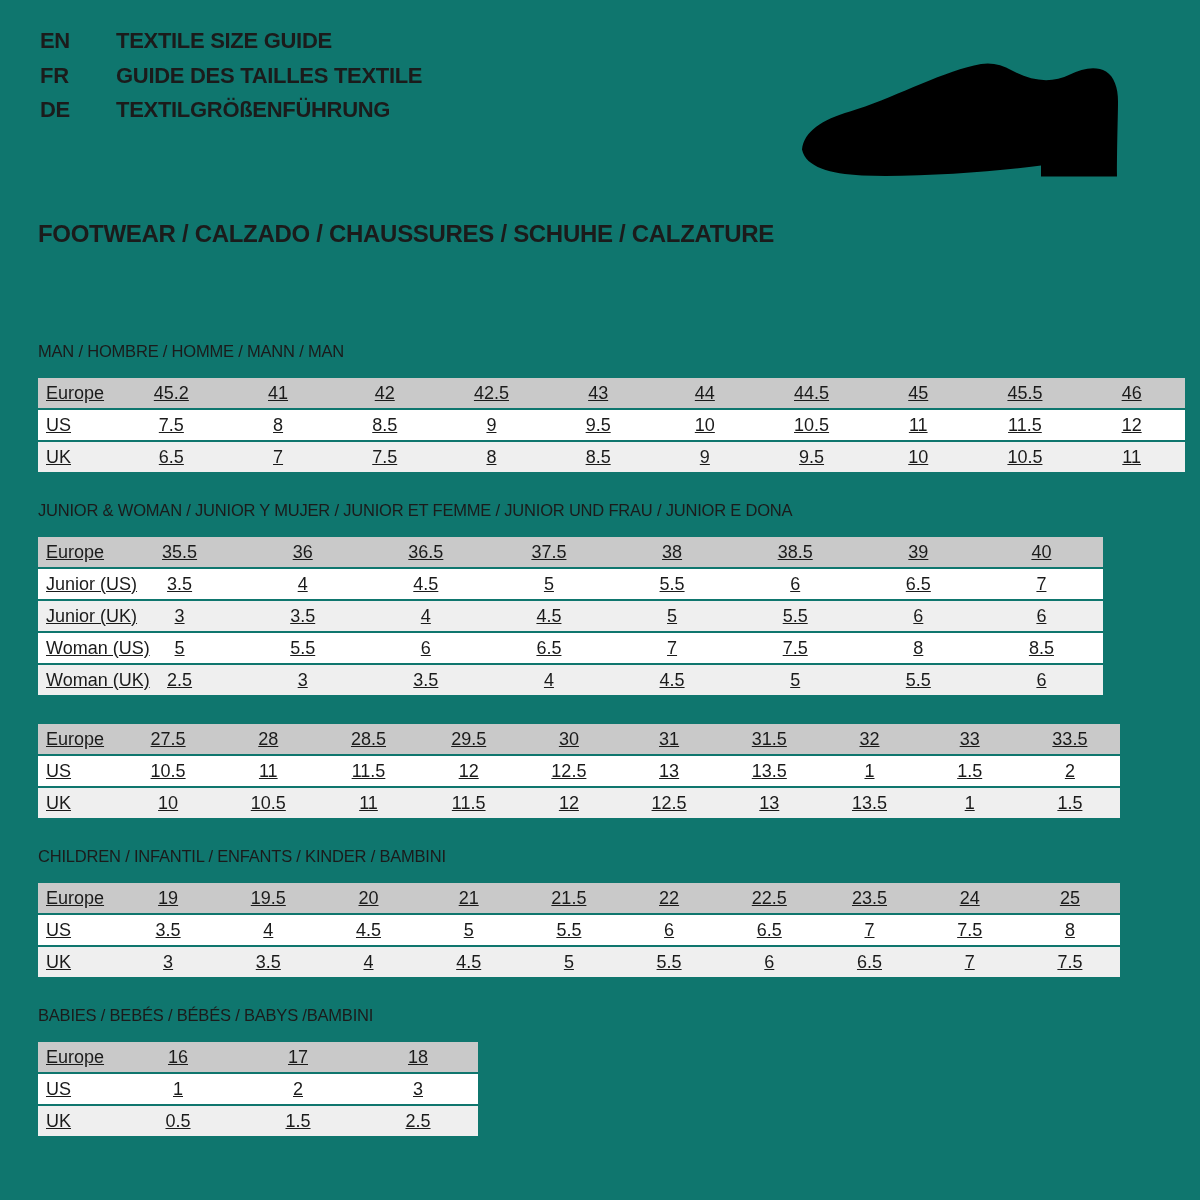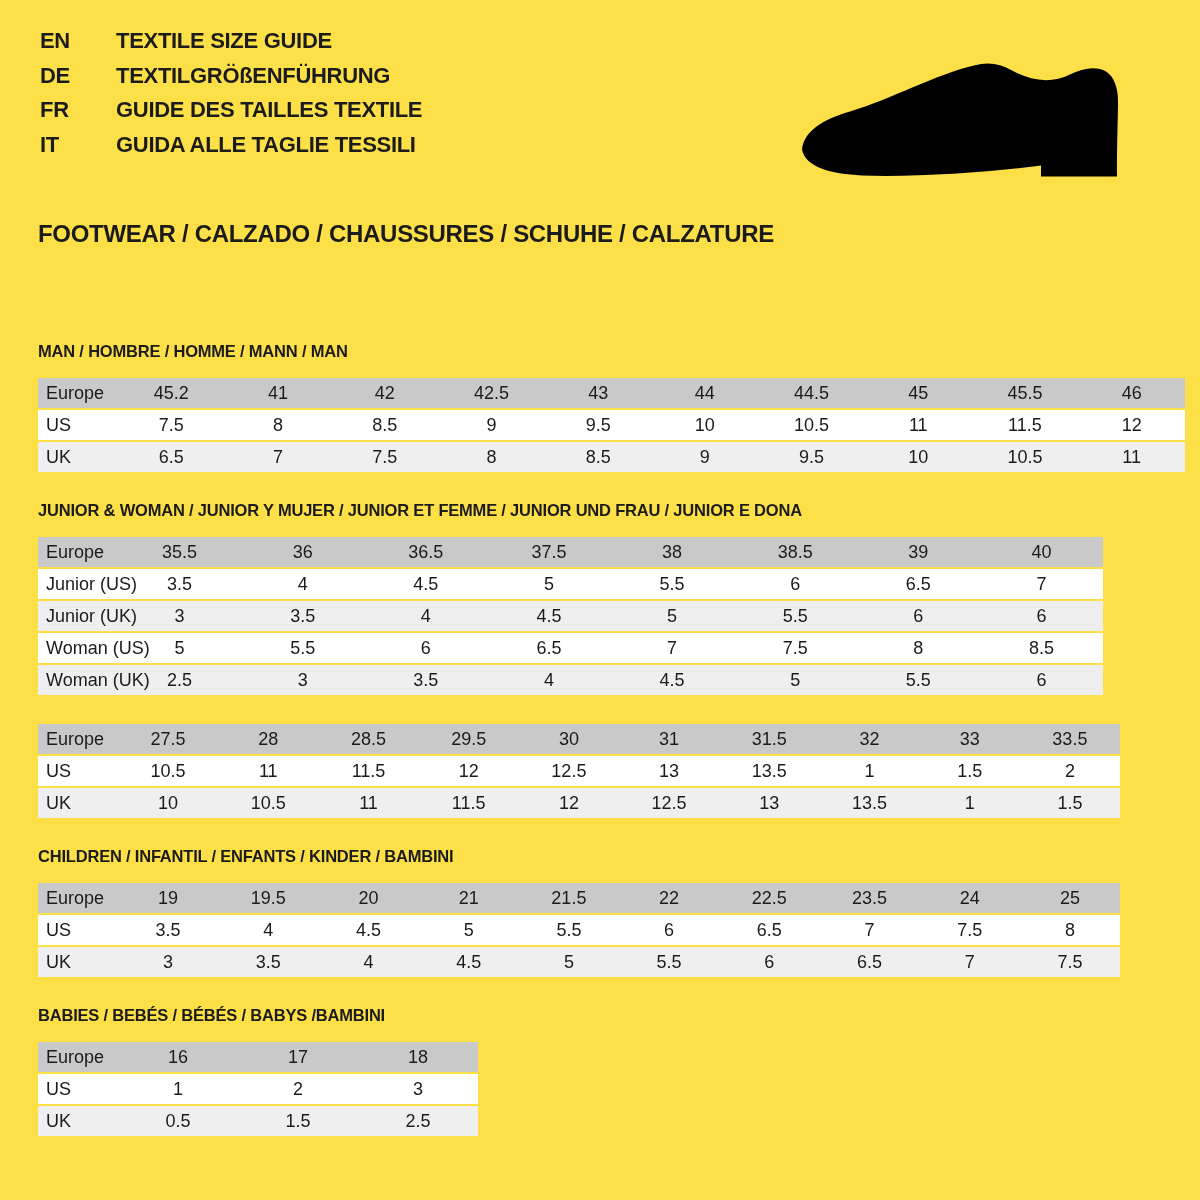--- a/index.html
+++ b/index.html
@@ -1,34 +1,34 @@
 <!DOCTYPE html>
 <html><head>
 <meta charset="utf-8">
 <style>
   html,body{margin:0;padding:0;background:#fff;}
   .page{
-    position:relative;width:1200px;height:1200px;background:#fde047;
+    position:relative;width:1200px;height:1200px;background:#0f766e;
     font-family:"Liberation Sans",sans-serif;color:#1b1b1b;overflow:hidden;
   }
   
   .langs{position:absolute;left:40px;top:24px;}
   .lang-line{height:34.6px;display:flex;align-items:center;font-weight:700;font-size:22px;letter-spacing:-0.3px;}
   .lang-code{width:76px;flex:0 0 76px;}
   .lang-label{white-space:nowrap;}
   
   .category{position:absolute;left:38px;top:220px;font-weight:700;font-size:24px;letter-spacing:-0.3px;white-space:nowrap;}
   
   .shoe{position:absolute;left:798px;top:56px;width:345px;height:128px;}
   .shoe svg{display:block;width:100%;height:100%;}
   
   .tables{position:absolute;left:38px;top:342px;}
   .section{margin:0 0 29px 0;}
-  .section-title{font-weight:700;font-size:16.5px;line-height:19px;margin:0 0 17px 0;letter-spacing:-0.2px;white-space:nowrap;}
-  .trow{display:grid;height:30px;margin-bottom:2px;align-items:center;font-size:18px;}
+  .section-title{font-weight:400;font-size:16.5px;line-height:19px;margin:0 0 17px 0;letter-spacing:-0.2px;white-space:nowrap;}
+  .trow{display:grid;height:30px;margin-bottom:2px;align-items:center;font-size:18px;text-decoration:underline;}
   .trow--head{background:#c9c9c9;}
   .trow--alt{background:#efefef;}
   .trow--plain{background:#ffffff;}
   .tcell--label{padding-left:8px;white-space:nowrap;}
   .tcell--value{text-align:center;white-space:nowrap;}
   .t0{width:1147px;}
   .t1{width:1065px;}
   .t2{width:1082px;}
   .t3{width:1082px;}
   .t4{width:440px;}
@@ -37,30 +37,26 @@
 <body>
 
 <div class="page">
 
   <div class="langs">
     <div class="lang-line">
       <span class="lang-code">EN</span>
       <span class="lang-label">TEXTILE SIZE GUIDE</span>
     </div>
     <div class="lang-line">
-      <span class="lang-code">DE</span>
-      <span class="lang-label">TEXTILGRÖßENFÜHRUNG</span>
-    </div>
-    <div class="lang-line">
       <span class="lang-code">FR</span>
       <span class="lang-label">GUIDE DES TAILLES TEXTILE</span>
     </div>
     <div class="lang-line">
-      <span class="lang-code">IT</span>
-      <span class="lang-label">GUIDA ALLE TAGLIE TESSILI</span>
+      <span class="lang-code">DE</span>
+      <span class="lang-label">TEXTILGRÖßENFÜHRUNG</span>
     </div>
   </div>
 
   <div class="shoe">
     <svg viewBox="0 0 345 125" xmlns="http://www.w3.org/2000/svg" aria-hidden="true">
       <path fill="#000000" d="
         M4,92
         C6,74 24,62 52,54
         C92,42 140,16 176,8
         C190,4 202,6 214,13

